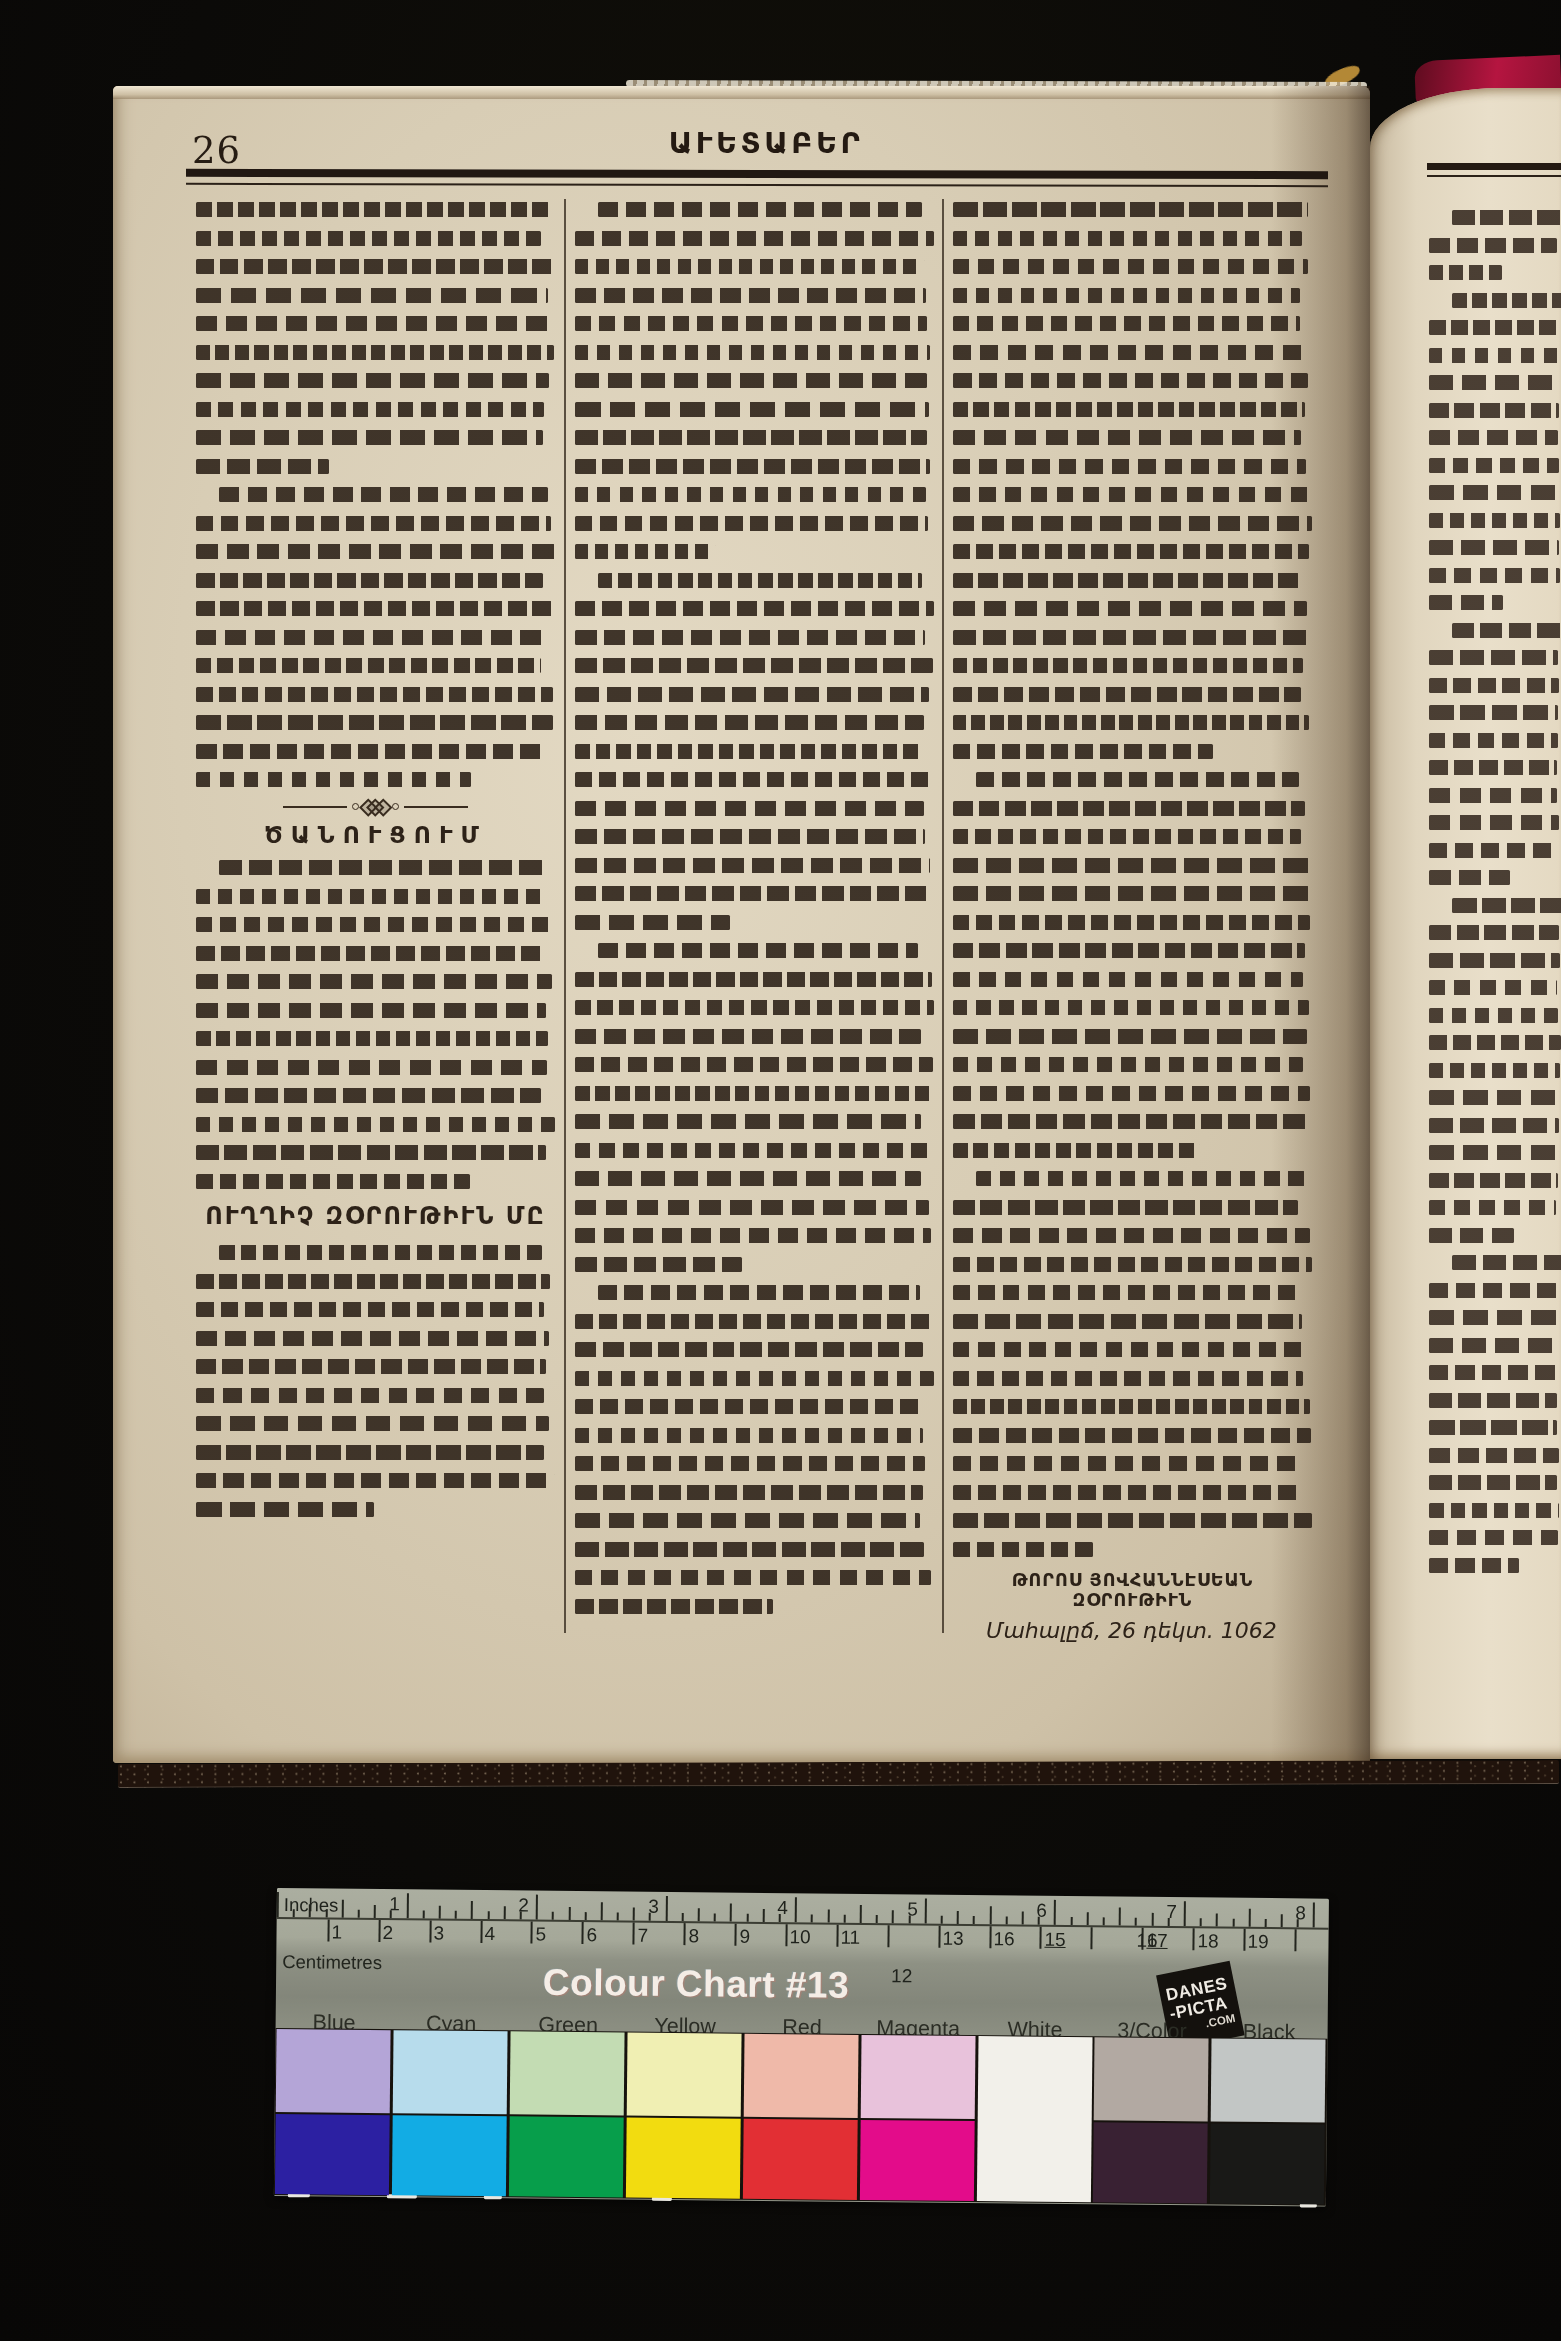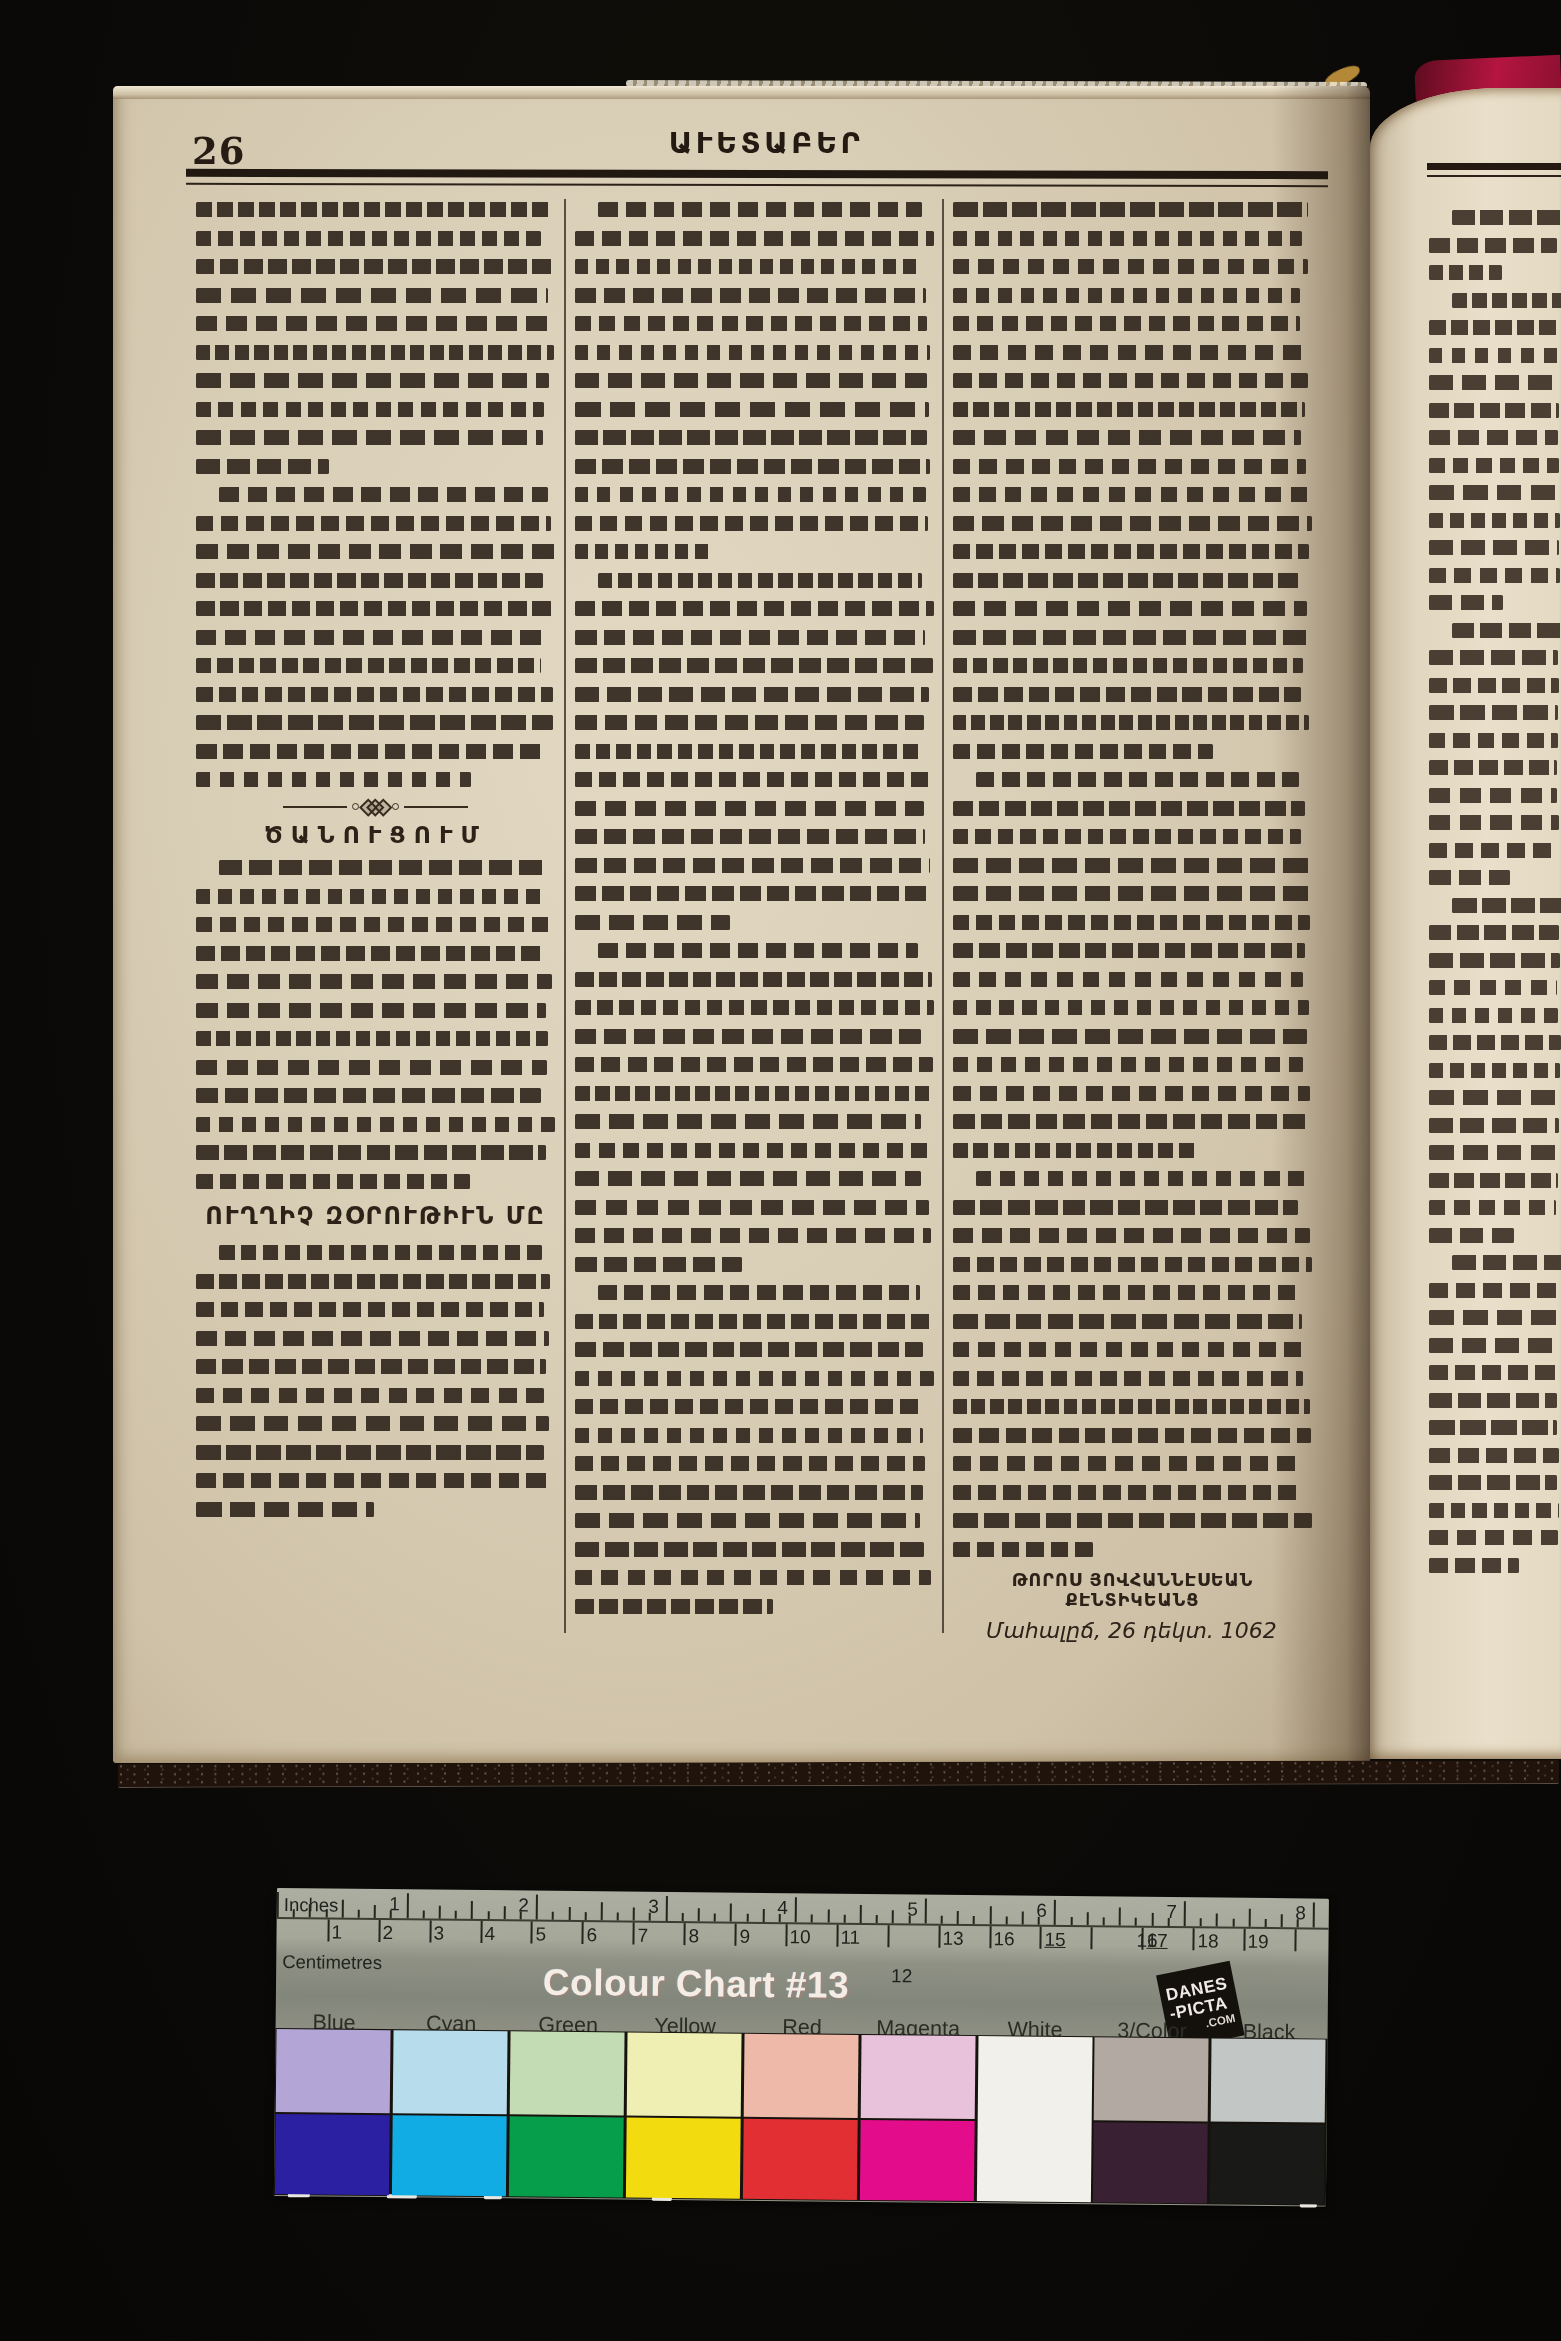--- a/index.html
+++ b/index.html
@@ -35,21 +35,21 @@
        background:linear-gradient(90deg,rgba(0,0,0,0),rgba(74,52,28,.38) 76%,rgba(38,22,9,.58));}
   .cover-edge{position:absolute;left:118px;top:1762px;width:1441px;height:22.5px;
        background-color:#20130c;
        background-image:radial-gradient(circle at 3px 2.5px, rgba(196,176,146,.5) 0.8px, transparent 1.3px),
                         radial-gradient(circle at 9.5px 6px, rgba(150,130,100,.35) 0.8px, transparent 1.3px);
        background-size:13.5px 8px,17.5px 9.5px;
        border-bottom:1.5px solid rgba(222,212,192,.32);border-radius:2px;transform:rotate(-.15deg);}
 
   
   .page-number{position:absolute;left:192px;top:129px;font-family:"DejaVu Serif",serif;
-       font-weight:700;font-size:37px;color:#261c13;letter-spacing:1px;}
+       font-weight:400;font-size:37px;color:#261c13;letter-spacing:1px;}
   .masthead{position:absolute;left:646px;top:126px;width:240px;text-align:center;
        font-weight:700;font-size:29px;letter-spacing:3.5px;color:#241a12;}
   .rule-thick{position:absolute;left:186px;top:170px;width:1142px;height:7.5px;background:#211812;transform:rotate(.12deg);}
   .rule-thin{position:absolute;left:186px;top:184px;width:1142px;height:2px;background:#2b2118;transform:rotate(.12deg);}
   .col{position:absolute;top:202px;width:359px;--ink:#32271d;}
   .col1{left:196px;} .col2{left:575px;} .col3{left:953px;}
   .divider{position:absolute;top:199px;width:1.5px;height:1434px;background:#3a2e22;opacity:.8;}
   .d1{left:564px;} .d2{left:942px;}
   .gl{height:15px;margin-bottom:13.5px;opacity:.92;border-radius:1.5px;}
   .rp-col .gl{height:15px;margin-bottom:12.5px;}
@@ -279,21 +279,21 @@
         <div class="gl" style="background-image: repeating-linear-gradient(90deg, var(--ink) 0 25px, transparent 25px 31.5px); width: 97.2737%;"></div>
         <div class="gl" style="background-image: repeating-linear-gradient(90deg, var(--ink) 0 16.5px, transparent 16.5px 25.5px); width: 99.1461%;"></div>
         <div class="gl" style="background-image: repeating-linear-gradient(90deg, var(--ink) 0 16.5px, transparent 16.5px 24.5px); width: 97.4827%;"></div>
         <div class="gl" style="background-image: repeating-linear-gradient(90deg, var(--ink) 0 13.5px, transparent 13.5px 18.5px); width: 99.5208%;"></div>
         <div class="gl" style="background-image: repeating-linear-gradient(90deg, var(--ink) 0 19.5px, transparent 19.5px 26.5px); width: 99.6151%;"></div>
         <div class="gl" style="background-image: repeating-linear-gradient(90deg, var(--ink) 0 18px, transparent 18px 27px); width: 96.5192%;"></div>
         <div class="gl" style="background-image: repeating-linear-gradient(90deg, var(--ink) 0 18px, transparent 18px 25px); width: 96.7621%;"></div>
         <div class="gl" style="background-image: repeating-linear-gradient(90deg, var(--ink) 0 24.5px, transparent 24.5px 31px); width: 99.9849%;"></div>
         <div class="gl" style="background-image: repeating-linear-gradient(90deg, var(--ink) 0 17px, transparent 17px 24.5px); width: 38.8906%;"></div>
       </div>
-    <div class="sig-name">ԹՈՐՈՍ ՅՈՎՀԱՆՆԷՍԵԱՆ ՔԷՆՏԻԿԵԱՆՑ</div>
+    <div class="sig-name">ԹՈՐՈՍ ՅՈՎՀԱՆՆԷՍԵԱՆ ԶՕՐՈՒԹԻՒՆ</div>
     <div class="sig-date">Մահալըճ, 26 դեկտ. 1062</div>
   </div>
 
   <div class="rp-rule-thick"></div>
   <div class="rp-rule-thin"></div>
   <div class="rp-col">
       <div class="gl" style="background-image: repeating-linear-gradient(90deg, var(--ink) 0 23px, transparent 23px 28.5px); margin-left: 23px; width: 91.8958%;"></div>
       <div class="gl" style="background-image: repeating-linear-gradient(90deg, var(--ink) 0 21px, transparent 21px 28px); width: 96.9702%;"></div>
       <div class="gl" style="background-image: repeating-linear-gradient(90deg, var(--ink) 0 13.5px, transparent 13.5px 20px); width: 55.0337%;"></div>
       <div class="gl" style="background-image: repeating-linear-gradient(90deg, var(--ink) 0 15px, transparent 15px 20px); margin-left: 23px; width: 91.2817%;"></div>

